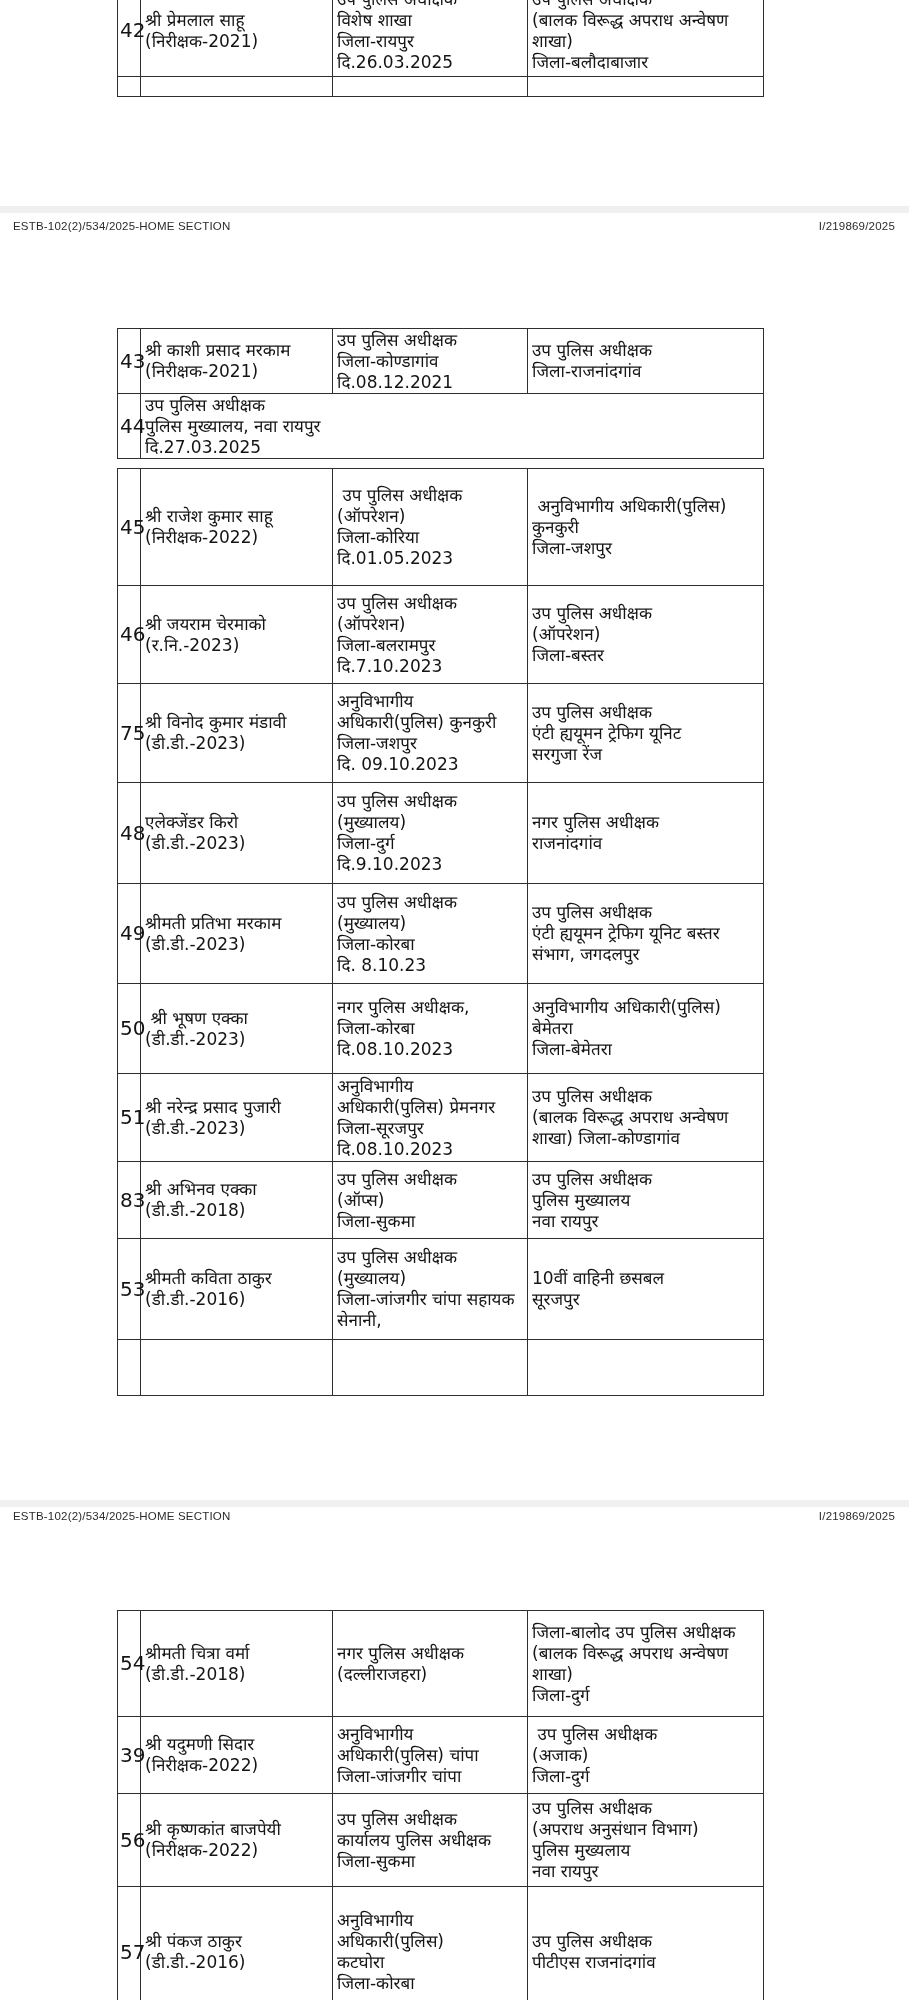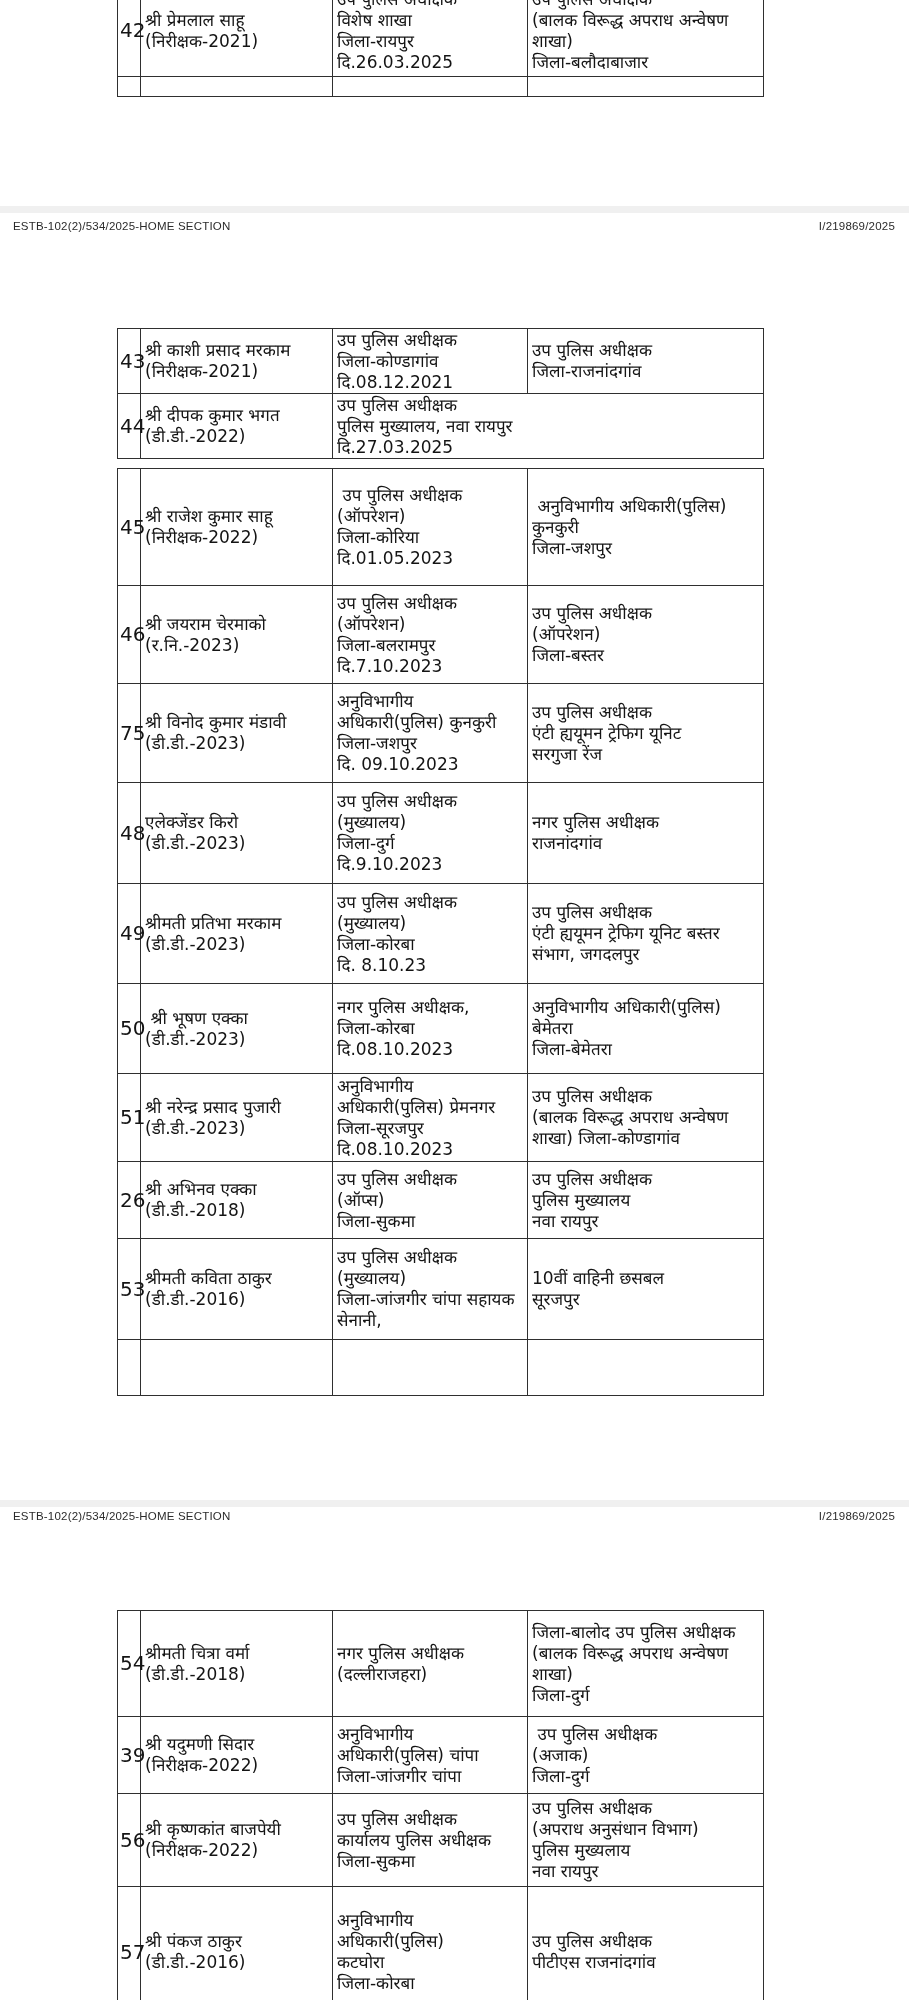--- a/index.html
+++ b/index.html
@@ -103,24 +103,20 @@
         </div>
         <div class="cell c-to">
           <div class="ct">उप पुलिस अधीक्षक
 जिला-राजनांदगांव</div>
         </div>
       </div>
       <div class="row" style="height: 64px;">
         <div class="cell c-sn">
           <div class="ct">44</div>
         </div>
-        <div class="cell c-name">
-          <div class="ct">श्री दीपक कुमार भगत
-(डी.डी.-2022)</div>
-        </div>
         <div class="cell c-from">
           <div class="ct">उप पुलिस अधीक्षक
 पुलिस मुख्यालय, नवा रायपुर
 दि.27.03.2025</div>
         </div>
       </div>
     </div>
     <div class="tbl" style="top: 468px;">
       <div class="row" style="height: 117px;">
         <div class="cell c-sn">
@@ -255,21 +251,21 @@
 दि.08.10.2023</div>
         </div>
         <div class="cell c-to">
           <div class="ct">उप पुलिस अधीक्षक
 (बालक विरूद्ध अपराध अन्वेषण
 शाखा) जिला-कोण्डागांव</div>
         </div>
       </div>
       <div class="row" style="height: 77px;">
         <div class="cell c-sn">
-          <div class="ct">26</div>
+          <div class="ct">83</div>
         </div>
         <div class="cell c-name">
           <div class="ct">श्री अभिनव एक्का
 (डी.डी.-2018)</div>
         </div>
         <div class="cell c-from">
           <div class="ct">उप पुलिस अधीक्षक
 (ऑप्स)
 जिला-सुकमा</div>
         </div>

